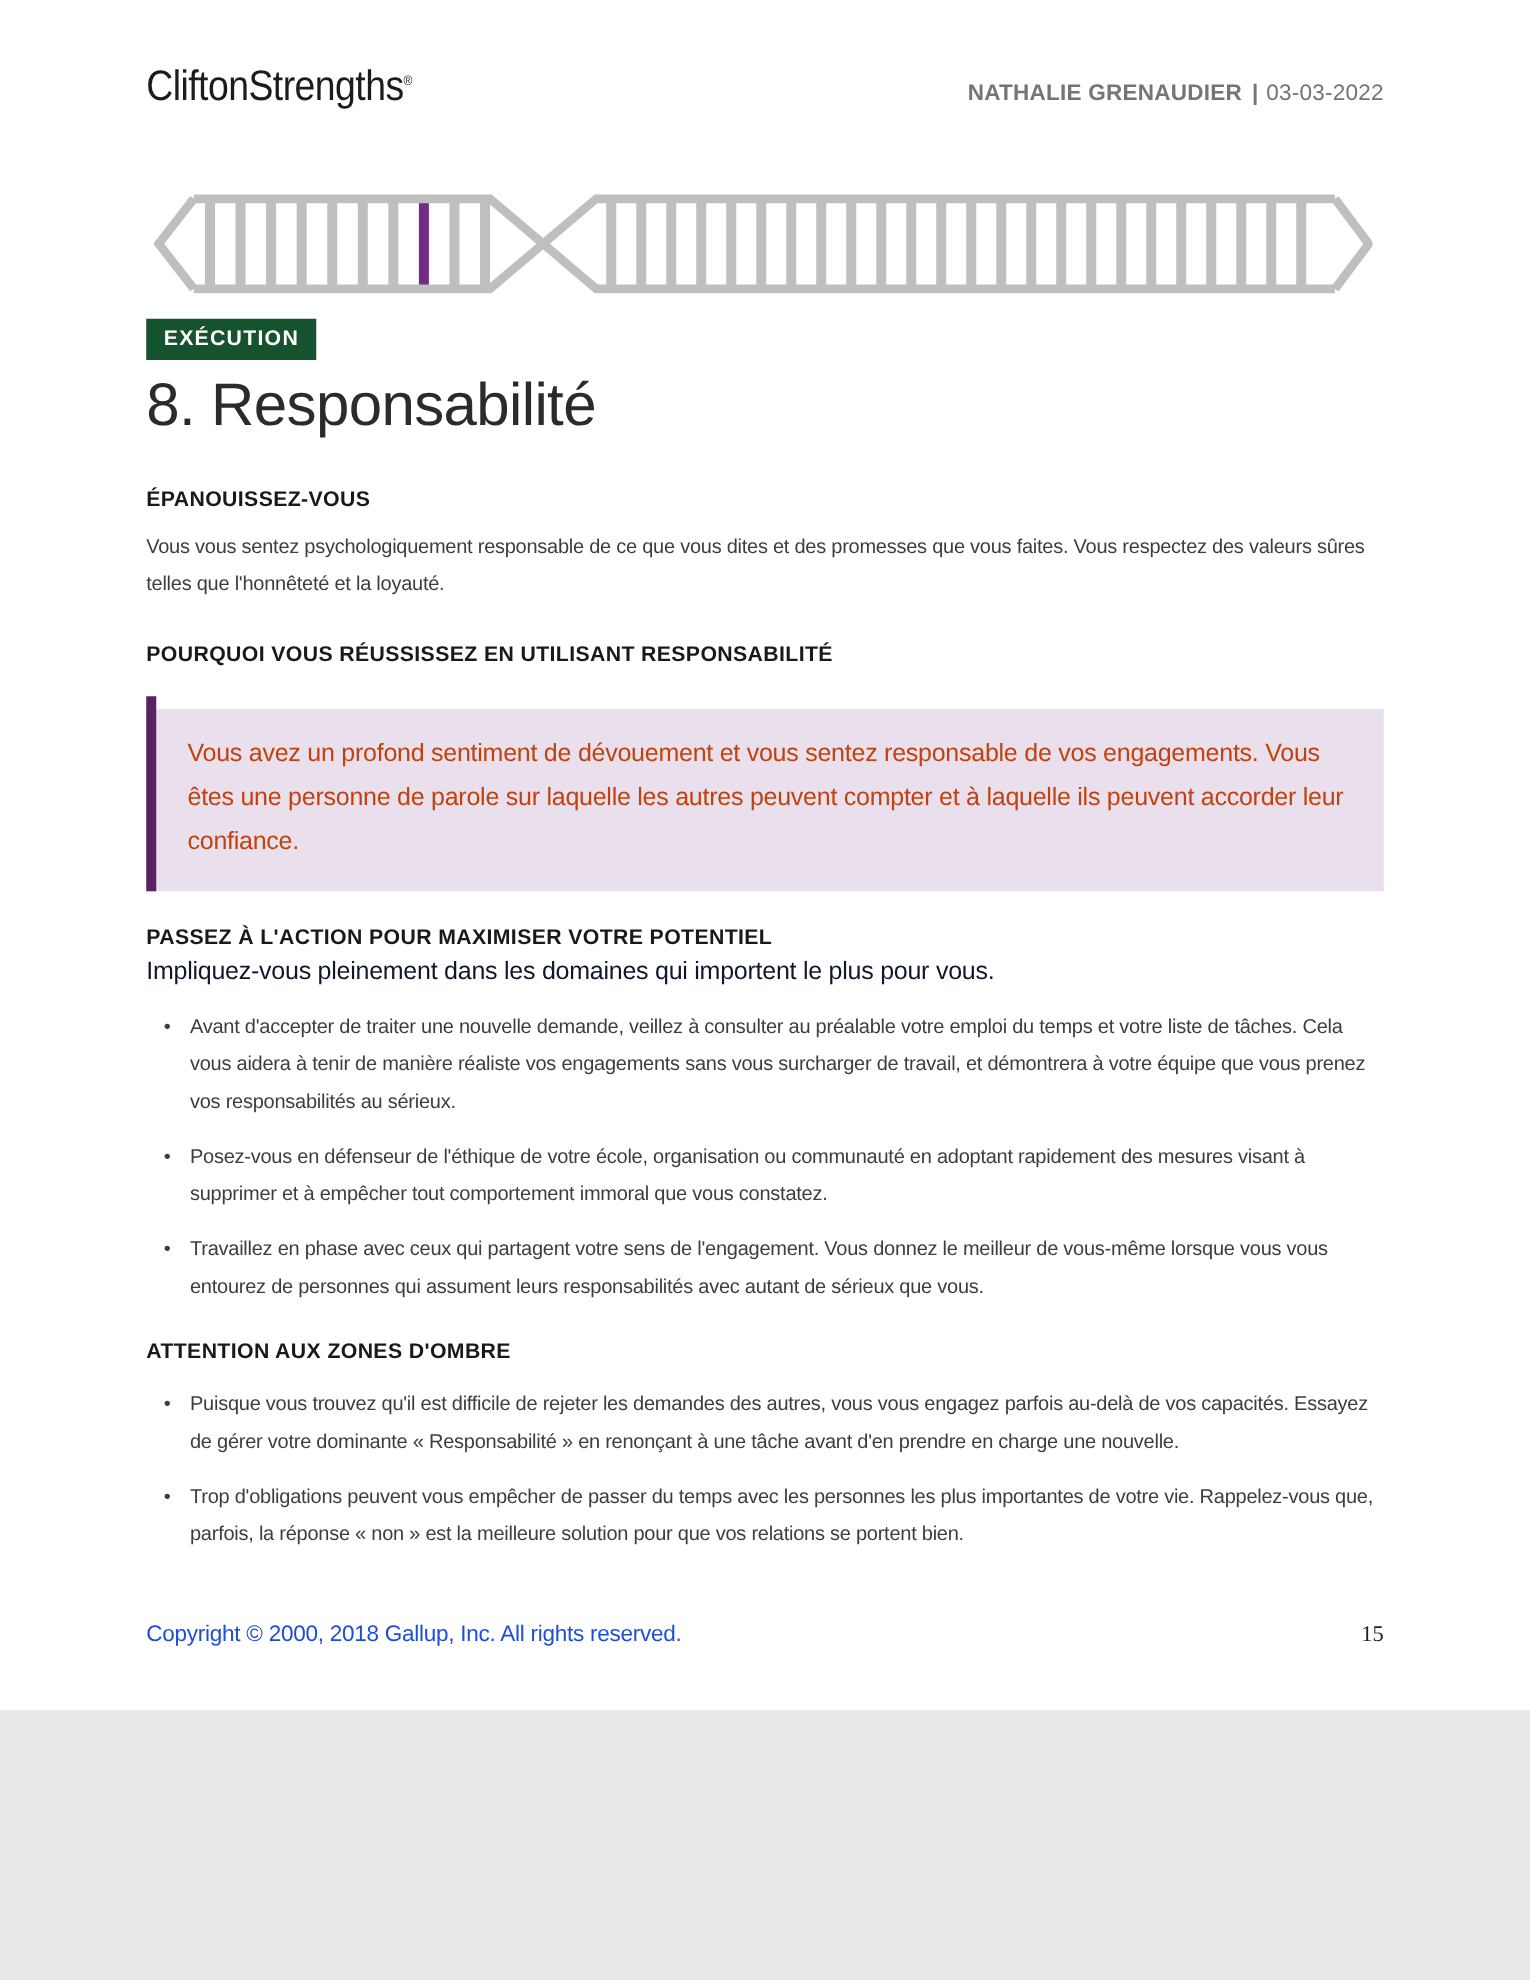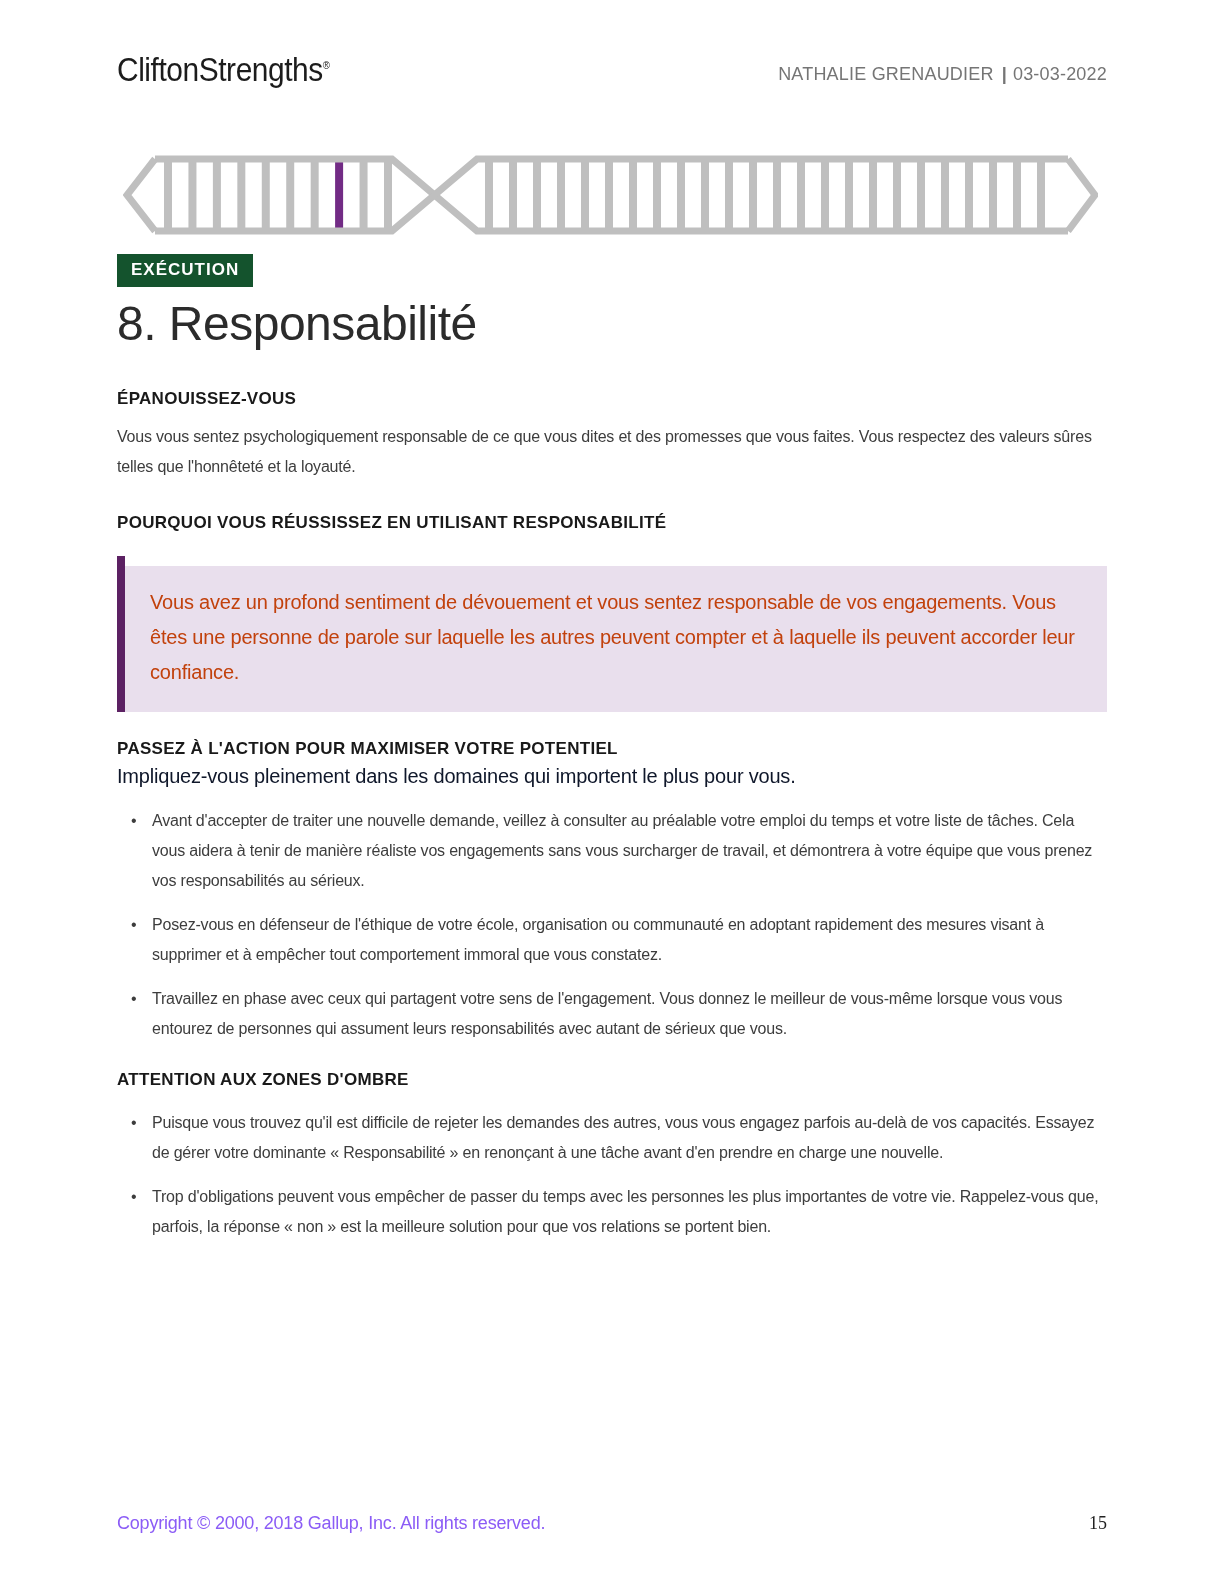--- a/index.html
+++ b/index.html
@@ -1,30 +1,30 @@
 <!DOCTYPE html>
 <html><head>
 <meta charset="utf-8">
 <style>
   * { margin:0; padding:0; box-sizing:border-box; }
   html,body { background:#e8e8e8; }
   body { font-family:"Liberation Sans","DejaVu Sans",sans-serif; }
   .page {
-    position:relative; width:1224px; height:1584px; margin:0 auto;
+    position:relative; width:1224px; height:1368px; margin:0 auto;
     background:#ffffff; overflow:hidden; color:#3d3d3d;
   }
   .content { padding:0 117px; }
 
   
   .header { display:flex; justify-content:space-between; align-items:flex-end; padding-top:50px; }
   .logo { font-size:34px; font-weight:400; color:#1c1c1c; letter-spacing:-0.5px;
           transform:scaleX(0.88); transform-origin:left center; white-space:nowrap; }
   .logo sup { font-size:11px; vertical-align:super; color:#1c1c1c; }
   .header-right { font-size:18px; color:#757575; letter-spacing:0.2px; white-space:nowrap; padding-bottom:4px; }
-  .header-right .person { font-weight:normal; }
+  .header-right .person { font-weight:bold; }
   .header-right .sep { font-weight:bold; margin:0 6px 0 8px; }
 
   
   .ribbon { margin-top:64px; margin-left:6px; width:975px; height:84px; }
 
   
   .badge { display:inline-block; margin-top:13px; padding:6px 14px 7px 14px;
            color:#ffffff; font-weight:bold; font-size:17px; letter-spacing:1px; }
   .title { margin-top:9px; font-size:48px; font-weight:300; color:#2b2b2b; letter-spacing:-0.5px; }
 
@@ -45,21 +45,21 @@
 
   .lead-italic { margin-top:6px; font-size:20px; color:#0f172a; letter-spacing:-0.2px; }
 
   ul.bullets { list-style:none; margin-top:18px; padding-left:35px; max-width:990px; }
   ul.bullets li { position:relative; margin-bottom:14px; }
   ul.bullets li::before { content:"\2022"; position:absolute; left:-21px; top:0; color:#3d3d3d; }
 
   
   .footer { position:absolute; left:117px; right:117px; bottom:50px;
             display:flex; justify-content:space-between; align-items:baseline; }
-  .copyright { font-size:18px; color:#8b5cf6; letter-spacing:-0.2px; }
+  .copyright { font-size:18px; color:#1d4ed8; letter-spacing:-0.2px; }
   .pagenum { font-family:"Liberation Serif","DejaVu Serif",serif; font-size:18px; color:#222222; }
 </style>
 </head>
 <body>
 
 <div class="page">
   <div class="content">
 
     <div class="header">
       <div class="logo"><span>CliftonStrengths</span><sup>®</sup></div>

